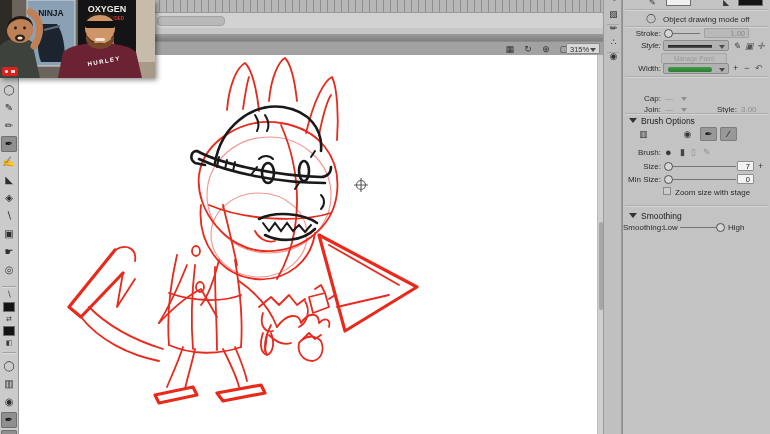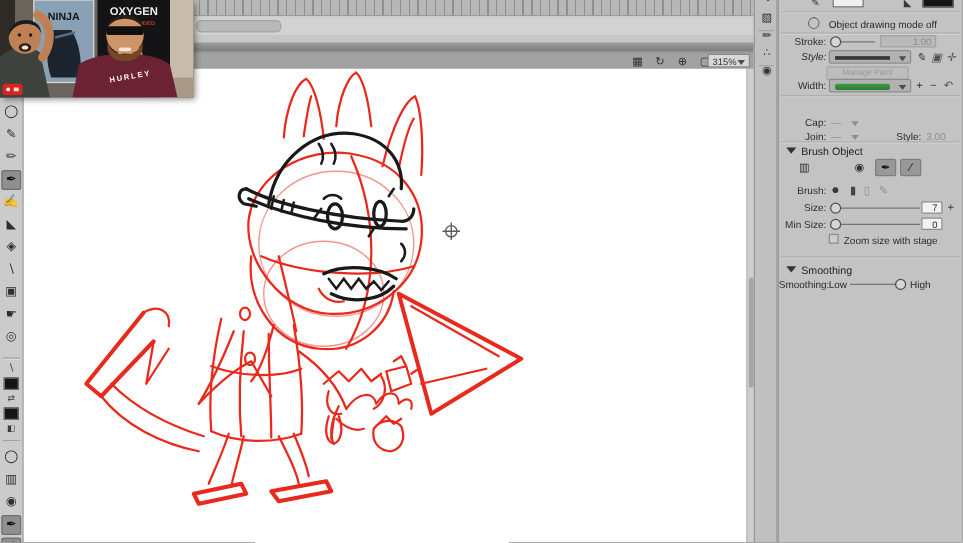--- a/index.html
+++ b/index.html
@@ -290,21 +290,21 @@
     <div class="prow" style="top:104px;height:11px;">
       <span class="rlabel">Join:</span>
       <span class="gray" style="position:absolute;left:42px;top:1px;">—</span>
       <span class="chev dis" style="left:58px;top:4px;"></span>
       <span style="position:absolute;left:70px;top:1px;width:44px;text-align:right;">Style:</span>
       <span class="gray" style="position:absolute;left:118px;top:1px;">3.00</span>
     </div>
     <div class="pdiv" style="top:113px;"></div>
 
     <div class="phead" style="top:116px;">
-      <span class="tri"></span><span>Brush Object</span>
+      <span class="tri"></span><span>Brush Options</span>
     </div>
 
     <div class="prow" style="top:127px;height:16px;">
       <span class="optbtn" style="left:12px;">▥</span>
       <span class="optbtn" style="left:56px;">◉</span>
       <span class="optbtn pressed" style="left:77px;">✒</span>
       <span class="optbtn pressed" style="left:97px;">∕</span>
     </div>
 
     <div class="prow" style="top:146px;height:13px;text-decoration:underline;">

